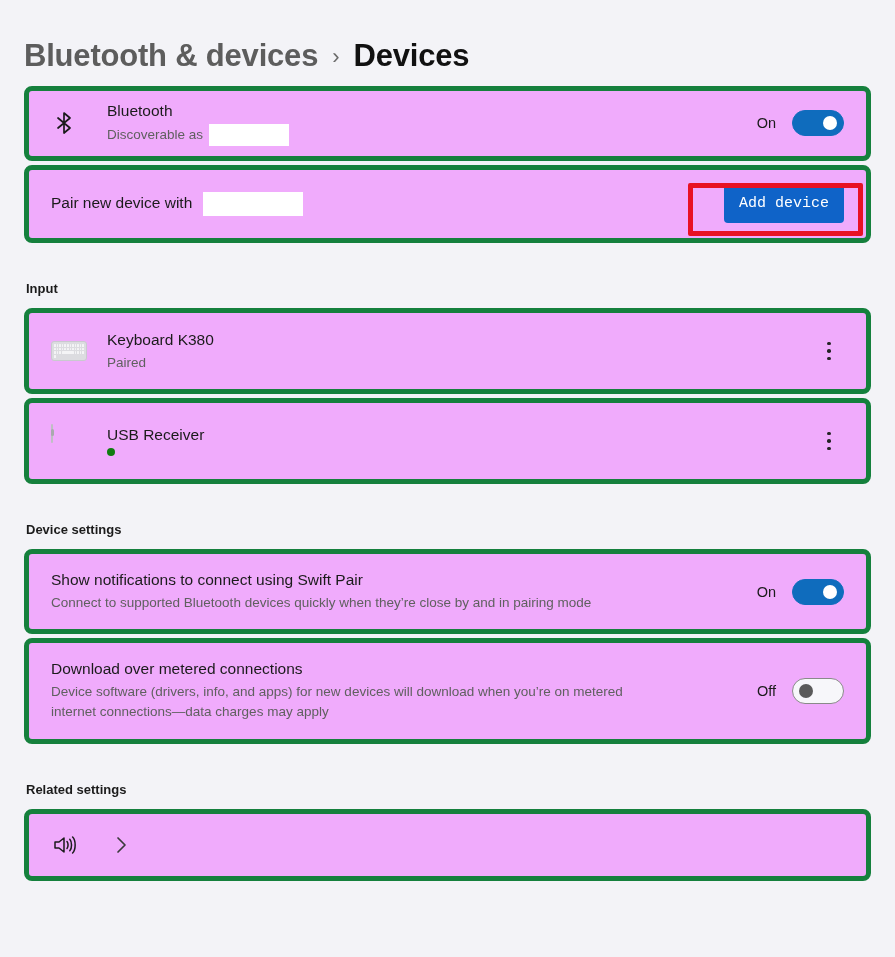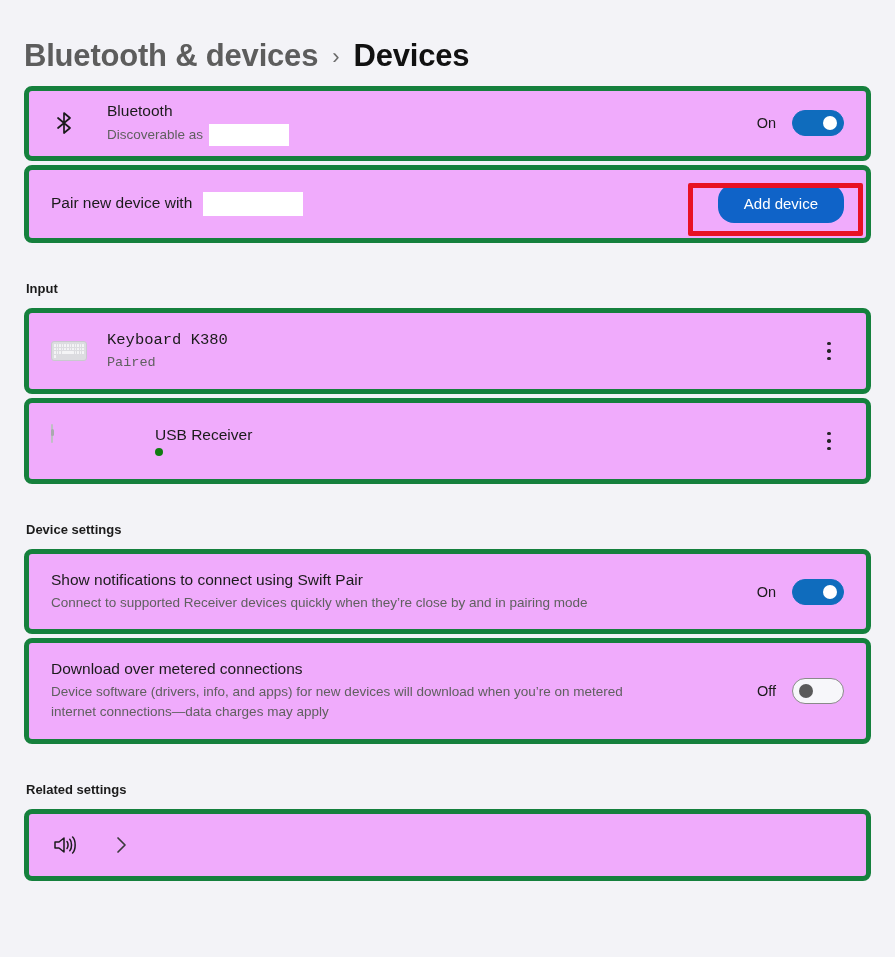--- a/index.html
+++ b/index.html
@@ -146,24 +146,24 @@
     transform: translateY(-50%);
   }
   .toggle.on .knob { background: #ffffff; right: 6px; }
   .toggle.off .knob { background: #5a5a5a; left: 6px; }
 
   
   .btn-primary {
     background: #0f63c8;
     color: #ffffff;
     border: none;
-    border-radius: 16px;
-    font-family: Liberation Sans, sans-serif;
+    border-radius: 4px;
+    font-family: Liberation Mono, monospace;
     font-size: 15px;
-    padding: 11px 26px;
+    padding: 11px 15px;
     cursor: pointer;
     white-space: nowrap;
   }
 
   
   .annotation-box {
     position: absolute;
     border: 5px solid #e81123;
     border-radius: 2px;
     pointer-events: none;
@@ -299,21 +299,21 @@
       <div class="row-trail">
         <button class="btn-primary">Add device</button>
       </div>
     </div>
     <div class="annotation-box" style="left:659px; top:13px; width:175px; height:53px;"></div>
   </div>
 
   <div class="section-head">Input</div>
 
   <div class="card">
-    <div class="row" style="min-height:76px;font-family:Liberation Mono, monospace;">
+    <div class="row" style="min-height:76px;">
       <div class="row-lead">
         <span class="thumb">
           <span class="kbd">
             <span class="keys">
               <i></i>
                 <i></i>
                 <i></i>
                 <i></i>
                 <i></i>
                 <i></i>
@@ -356,21 +356,21 @@
         <span class="kebab">
             <span></span>
             <span></span>
             <span></span>
           </span>
       </div>
     </div>
   </div>
 
   <div class="card">
-    <div class="row" style="min-height:76px;gap:48px;">
+    <div class="row" style="min-height:76px;">
       <div class="row-lead">
         <span class="thumb">
           <span class="mouse"></span>
         </span>
       </div>
       <div class="row-body">
         <div class="row-title">USB Receiver</div>
         <div class="row-sub">
           <span class="status-dot"></span>
         </div>
@@ -384,21 +384,21 @@
       </div>
     </div>
   </div>
 
   <div class="section-head">Device settings</div>
 
   <div class="card">
     <div class="row setting-row">
       <div class="row-body">
         <div class="row-title">Show notifications to connect using Swift Pair</div>
-        <div class="row-desc">Connect to supported Receiver devices quickly when they’re close by and in pairing mode</div>
+        <div class="row-desc">Connect to supported Bluetooth devices quickly when they’re close by and in pairing mode</div>
       </div>
       <div class="row-trail">
         <div class="toggle-wrap">
           <span class="toggle-label">On</span>
           <div class="toggle on">
               <span class="knob"></span>
             </div>
         </div>
       </div>
     </div>

